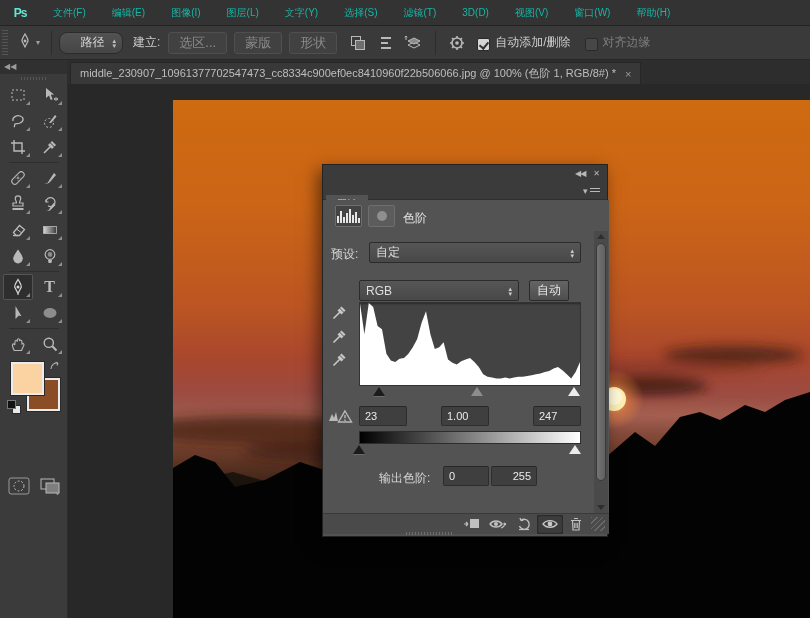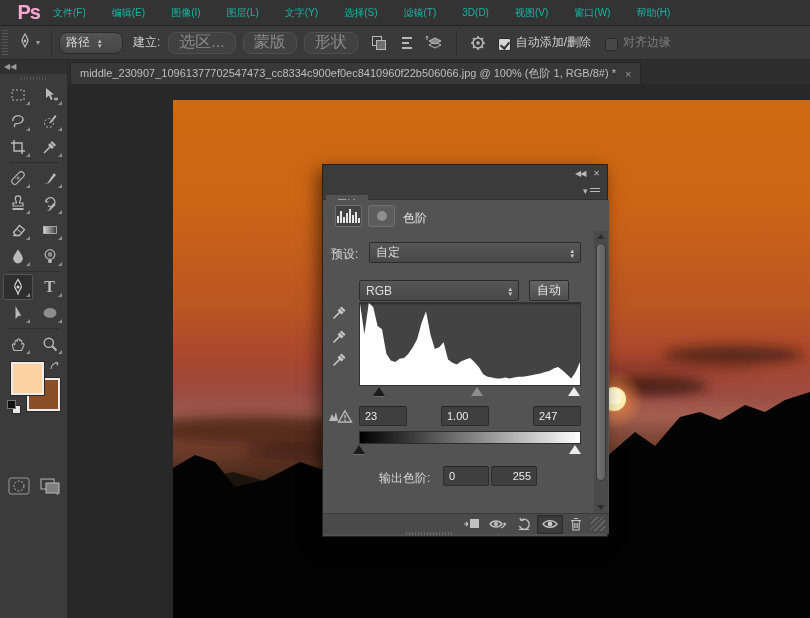--- a/index.html
+++ b/index.html
@@ -3,37 +3,37 @@
 <meta charset="utf-8">
 <style>
   * { margin:0; padding:0; box-sizing:border-box; }
   html,body { width:810px; height:618px; overflow:hidden; background:#1e1e1e;
     font-family:"Liberation Sans","DejaVu Sans",sans-serif; }
   .app { position:relative; width:810px; height:618px; background:#282828; }
 
   
   .menubar { position:absolute; left:0; top:0; width:810px; height:26px;
     background:#333333; border-bottom:1px solid #222; display:flex; align-items:center; }
-  .ps-logo { width:40px; text-align:right; color:#f9a8d4; font-weight:bold; font-size:20px; letter-spacing:-1px; }
+  .ps-logo { width:40px; text-align:center; color:#5eead4; font-weight:bold; font-size:12px; letter-spacing:-1px; }
   .menu-item { color:#14b8a6; font-size:10px; padding:16px 13px; line-height:26px; cursor:default; }
 
   
   .optionsbar { position:absolute; left:0; top:26px; width:810px; height:34px;
     background:#3a3a3a; border-bottom:1px solid #282828; display:flex; align-items:center; }
   .grip-v { width:6px; height:26px; margin:0 4px 0 2px;
     background:repeating-linear-gradient(180deg,#555 0 1px,transparent 1px 3px); }
   .opt-sep { width:1px; height:24px; background:#2d2d2d; margin:0 7px; }
   .tool-preset { display:flex; align-items:center; color:#b9b9b9; padding:0 4px; }
   .dd { height:22px; background:linear-gradient(#525252,#464646); border:1px solid #2b2b2b;
     border-radius:8px; color:#d8d8d8; font-size:12px; display:flex; align-items:center;
-    padding:0 6px; justify-content:flex-start; }
+    padding:0 6px; justify-content:flex-end; }
   .dd .arrows { display:flex; flex-direction:column; line-height:5px; font-size:7px; color:#c3c3c3; margin-left:8px; }
   .opt-label { color:#c9c9c9; font-size:12px; margin:0 8px 0 10px; }
   .btn-disabled { height:22px; padding:0 10px; margin-right:7px; background:#414141;
-    border:1px solid #4f4f4f; border-radius:8px; color:#8a8a8a; font-size:16px;
+    border:1px solid #4f4f4f; border-radius:3px; color:#8a8a8a; font-size:13px;
     display:flex; align-items:center; }
   .opt-icon { width:22px; height:22px; display:flex; align-items:center; justify-content:center; margin:0 3px; }
   .chk { width:13px; height:13px; border:1px solid #2a2a2a; border-radius:2px; margin-right:5px; position:relative; }
   .chk.on { background:#d6d6d6; }
   .chk.on::after { content:""; position:absolute; left:3px; top:1px; width:4px; height:7px;
     border:solid #333; border-width:0 2px 2px 0; transform:rotate(40deg); }
   .chk.off { background:#474747; }
   .chk-row { display:flex; align-items:flex-end; font-size:12px; color:#d0d0d0; margin-right:14px; }
   .chk-row.dim { color:#7f7f7f; }
 

